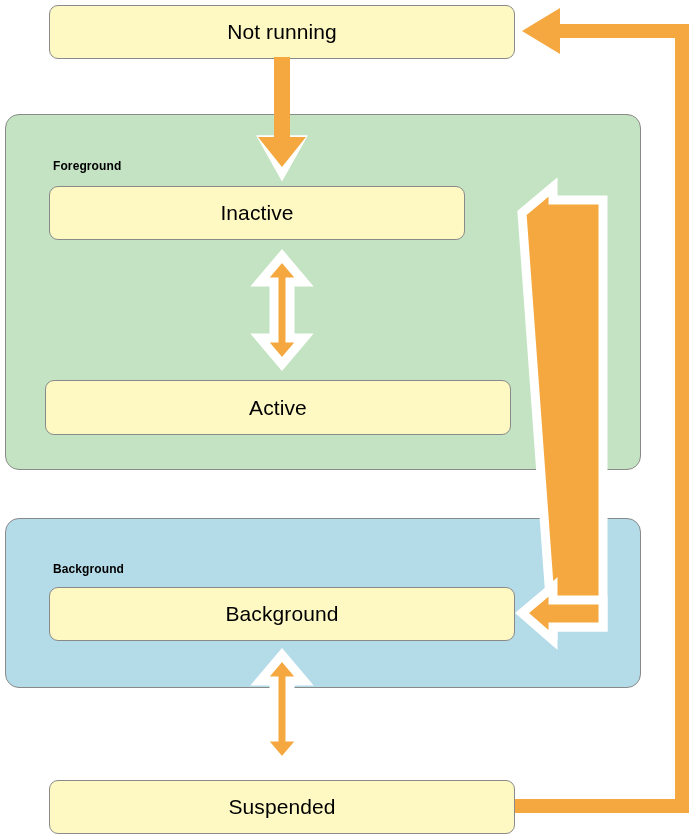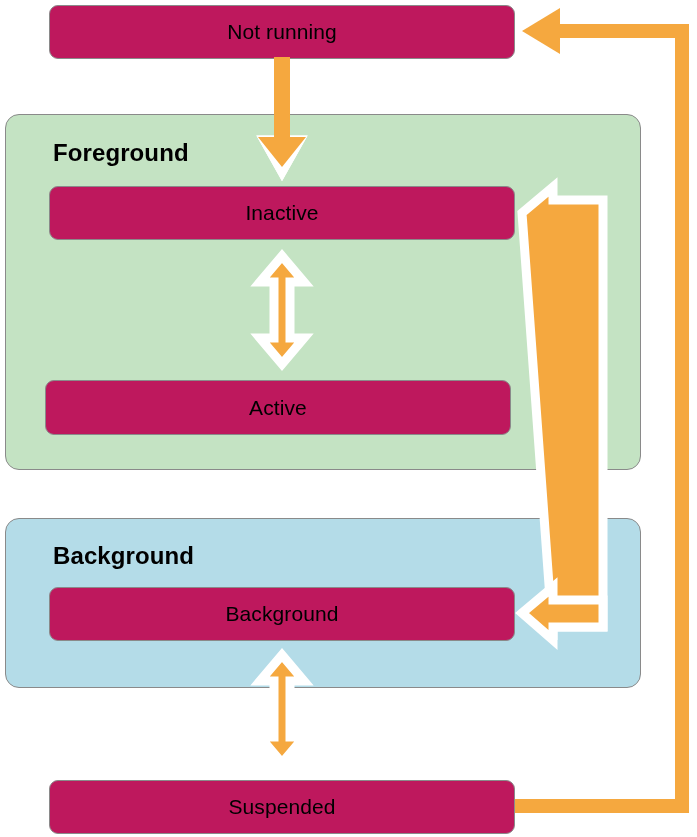--- a/index.html
+++ b/index.html
@@ -22,21 +22,21 @@
     position: absolute;
     left: 0;
     top: 0;
     width: 697px;
     height: 837px;
   }
   
   .state-box {
     position: absolute;
     box-sizing: border-box;
-    background: #be185d;
+    background: #fef9c3;
     border: 1.6px solid #8a8a8a;
     border-radius: 9px;
     display: flex;
     align-items: center;
     justify-content: center;
     color: #000000;
     font-size: 21px;
     font-family: "Liberation Sans", sans-serif;
     letter-spacing: 0.1px;
   }
@@ -44,25 +44,26 @@
   .group-box {
     position: absolute;
     box-sizing: border-box;
     border: 1.6px solid #8a8a8a;
     border-radius: 14px;
   }
   .group-foreground { background: #c4e3c3; }
   .group-background { background: #b4dce8; }
   .group-label {
     position: absolute;
-    font-size: 24px;
+    font-size: 12px;
     font-weight: bold;
     color: #000000;
     font-family: "Liberation Sans", sans-serif;
     letter-spacing: 0.1px;
+    margin-top: 20px;
   }
   .z-groups   { z-index: 1; }
   .z-arrows-under { z-index: 2; }
   .z-states   { z-index: 3; }
   .z-arrows-over  { z-index: 4; }
   .z-labels   { z-index: 5; }
 </style>
 </head>
 <body>
 
@@ -75,21 +76,21 @@
   <svg class="svg-layer z-arrows-under" viewBox="0 0 697 837">
 
     <path d="M 515,806 L 682,806 L 682,31 L 558,31" fill="none" stroke="#f5a83f" stroke-width="14"></path>
     <polygon points="560,8 560,54 522,31" fill="#f5a83f"></polygon>
   </svg>
 
   <div class="state-box z-states" style="left:49px; top:5px; width:466px; height:54px;">
     <span>Not running</span>
   </div>
 
-  <div class="state-box z-states" style="left:49px; top:186px; width:466px; height:54px;">
+  <div class="state-box z-states" style="left:49px; top:186px; width:416px; height:54px;">
     <span>Inactive</span>
   </div>
 
   <div class="state-box z-states" style="left:45px; top:380px; width:466px; height:55px;">
     <span>Active</span>
   </div>
 
   <div class="state-box z-states" style="left:49px; top:587px; width:466px; height:54px;">
     <span>Background</span>
   </div>

